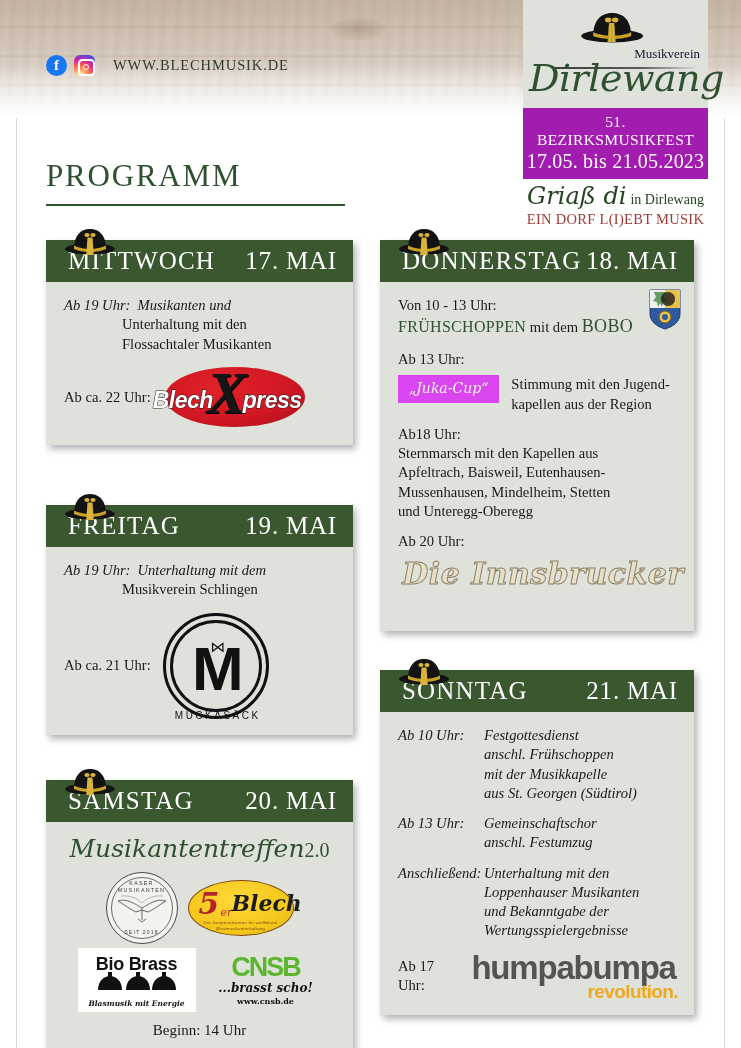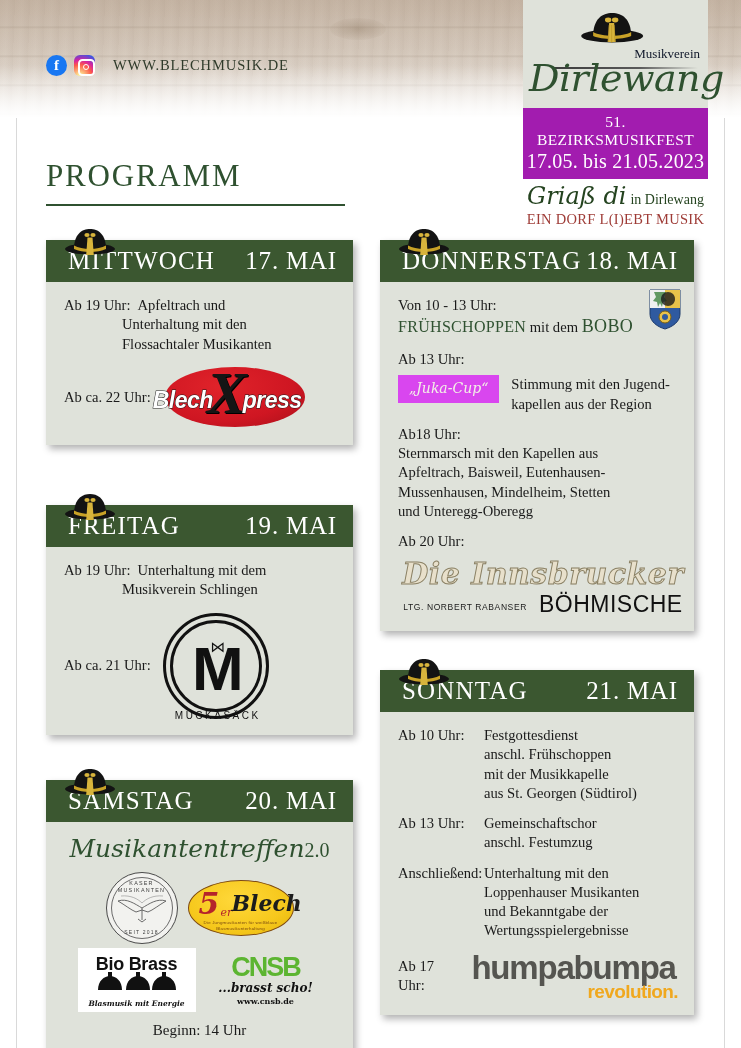--- a/index.html
+++ b/index.html
@@ -239,21 +239,21 @@
     width: 52px; height: 30px;
     z-index: 3;
   }
   .card-body {
     padding: 14px 16px 14px 18px;
     font-size: 14.6px;
     line-height: 1.32;
     color: #1a1a1a;
     font-family: "Liberation Serif", serif;
   }
-  .row { display: flex; }
+  .row { display: flex; font-style: italic; }
   .row .lbl { white-space: nowrap; }
   .row .val { margin-left: 7px; }
   .blk { margin-bottom: 11px; }
   .blk:last-child { margin-bottom: 0; }
   .indent { padding-left: 58px; }
 
   
   .blechxpress {
     position: relative;
     width: 172px; height: 66px;
@@ -729,21 +729,21 @@
       </g>
     </svg>
     <div class="card-head">
       <span class="day">MITTWOCH</span>
       <span class="date">17. MAI</span>
     </div>
     <div class="card-body">
       <div class="blk">
         <div class="row">
           <span class="lbl">Ab 19 Uhr:</span>
-          <span class="val">Apfeltrach und</span>
+          <span class="val">Musikanten und</span>
         </div>
         <div class="indent">Unterhaltung mit den</div>
         <div class="indent">Flossachtaler Musikanten</div>
       </div>
       <div class="blk" style="display:flex; align-items:center;">
         <span class="lbl">Ab ca. 22 Uhr:</span>
         <span class="blechxpress">
           <span class="bx-ellipse"></span>
           <span class="bx-word bx-blech">Blech</span>
           <span class="bx-x">X</span>
@@ -805,24 +805,20 @@
         <div>Sternmarsch mit den Kapellen aus</div>
         <div>Apfeltrach, Baisweil, Eutenhausen-</div>
         <div>Mussenhausen, Mindelheim, Stetten</div>
         <div>und Unteregg-Oberegg</div>
       </div>
 
       <div class="blk">
         <div>Ab 20 Uhr:</div>
         <div class="innsbruck">
           <div class="ib-script">Die Innsbrucker</div>
-          <div class="ib-bottom">
-            <span class="ib-ltg">LTG. NORBERT RABANSER</span>
-            <span class="ib-boeh">BÖHMISCHE</span>
-          </div>
         </div>
       </div>
     </div>
   </div>
 
   <div class="card" style="left:46px; top:505px; width:307px;">
     <svg class="card-hat" viewBox="0 0 52 30">
       <ellipse cx="26" cy="22" rx="25" ry="5.5" fill="#131313"></ellipse>
       <path d="M10 22 C10 7 18 2 26 2 C34 2 42 7 42 22 Z" fill="#131313"></path>
       <path d="M10 18.5 C18 23 34 23 42 18.5 L42 22 C34 26 18 26 10 22 Z" fill="#c9a227"></path>

